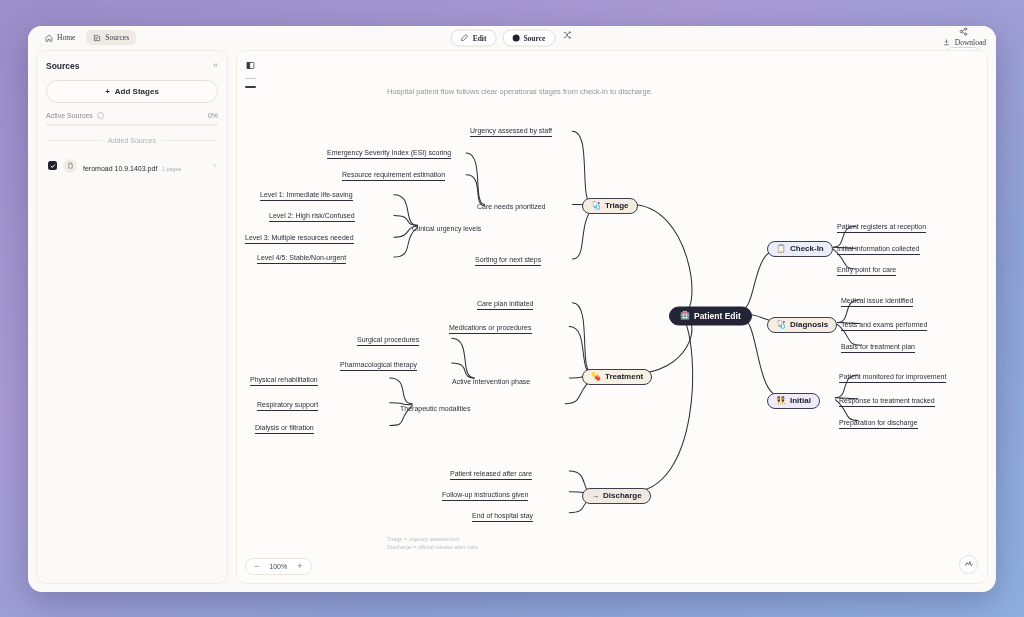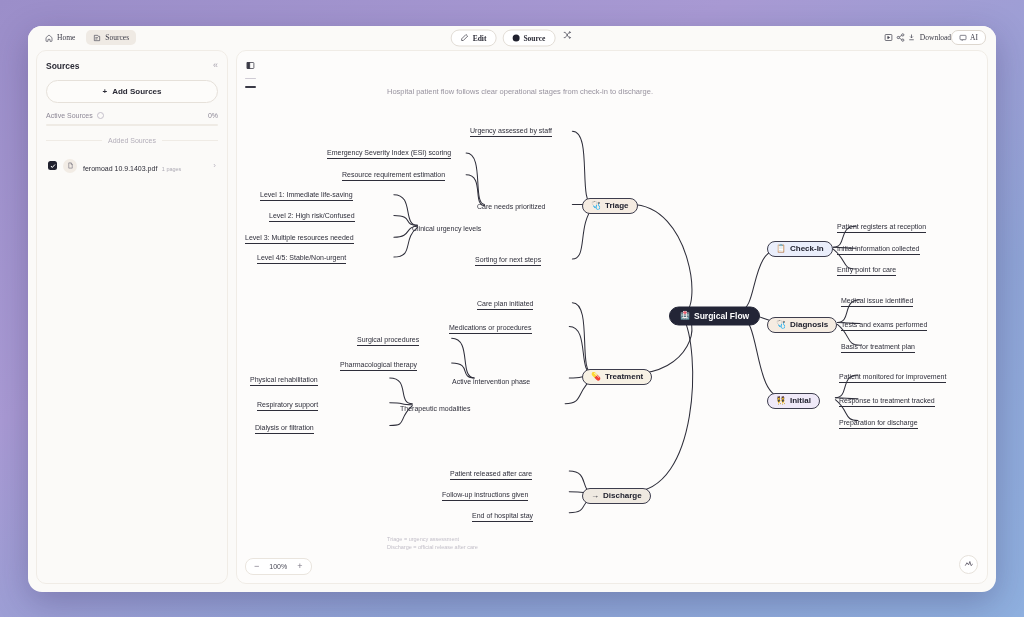--- a/index.html
+++ b/index.html
@@ -55,21 +55,21 @@
     border-radius: 9px; padding: 3px 9px;
     cursor: pointer; white-space: nowrap;
   }
   .pill svg { width: 8px; height: 8px; display: block; }
   .dot-blk { width: 7px; height: 7px; border-radius: 50%; background: #20212e; }
   .tool-ic { width: 12px; height: 12px; display: flex; align-items: center;
              justify-content: center; cursor: pointer; color: #4a4a57; }
   .tool-ic svg { width: 9px; height: 9px; display: block; }
 
   .right-tools {
-    margin-left: auto; display: flex; align-items: center; 
+    margin-left: auto; display: flex; align-items: center;  flex-direction: column;
   }
   .rt-item {
     display: flex; align-items: center; gap: 4px;
     font-size: 7.5px; color: #3a3a46; cursor: pointer; white-space: nowrap;
   }
   .rt-item svg { width: 9px; height: 9px; display: block; }
   .rt-btn {
     display: flex; align-items: center; gap: 3px;
     border: 1px solid #ddd7cf; border-radius: 7px;
     padding: 2px 7px; font-size: 7.5px; color: #3a3a46;
@@ -309,21 +309,21 @@
   <div class="body">
 
     <aside class="sidebar">
       <div class="sb-head">
         <div class="sb-title">Sources</div>
         <div class="sb-collapse">«</div>
       </div>
 
       <div class="add-source">
         <span>+</span>
-        <span>Add Sources</span>
+        <span>Add Stages</span>
       </div>
 
       <div class="active-row">
         <div class="active-left">
           <span class="active-lbl">Active Sources</span>
           <span class="info-circ"></span>
         </div>
         <span class="active-pct">0%</span>
       </div>
       <div class="progress"></div>
@@ -421,21 +421,21 @@
 
             <path d="M580 350 C 594 350, 584 327, 602 327"></path>
             <path d="M580 350 C 594 350, 588 351, 602 351"></path>
             <path d="M580 352 C 594 364, 588 373, 602 373"></path>
           </g>
         </svg>
 
         <div class="node" style="left:432px; top:265px;">
           <span class="node-chip root-chip">
             <span class="ic">🏥</span>
-            <span>Surgical Flow</span>
+            <span>Patient Edit</span>
           </span>
         </div>
 
         <div class="node" style="left:345px; top:155px;">
           <span class="node-chip" style="background:#f5ece2;">
             <span class="ic">🩺</span>
             <span>Triage</span>
           </span>
         </div>
         <div class="leaf" style="left:233px; top:81px;">Urgency assessed by staff</div>

